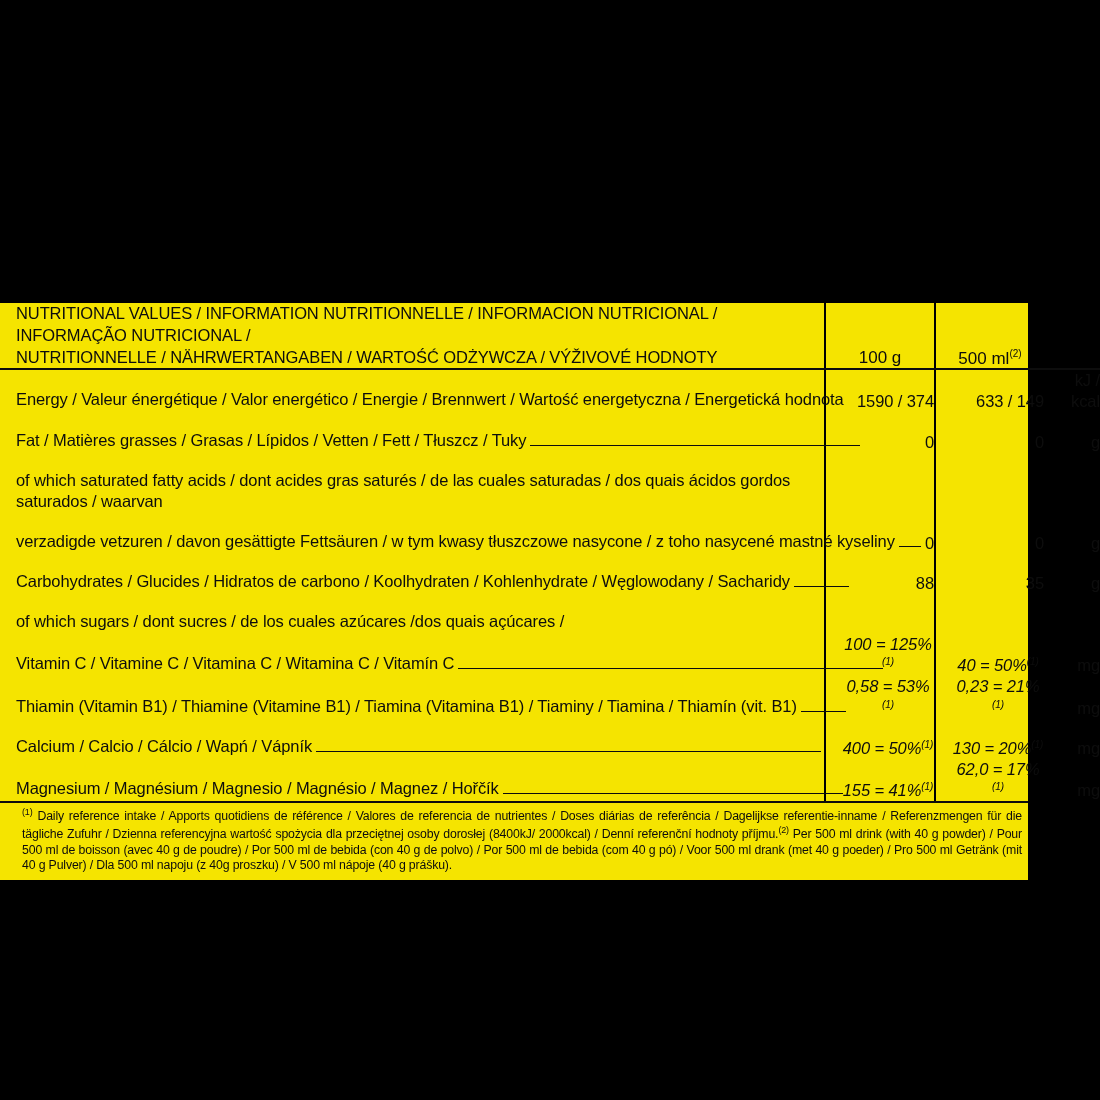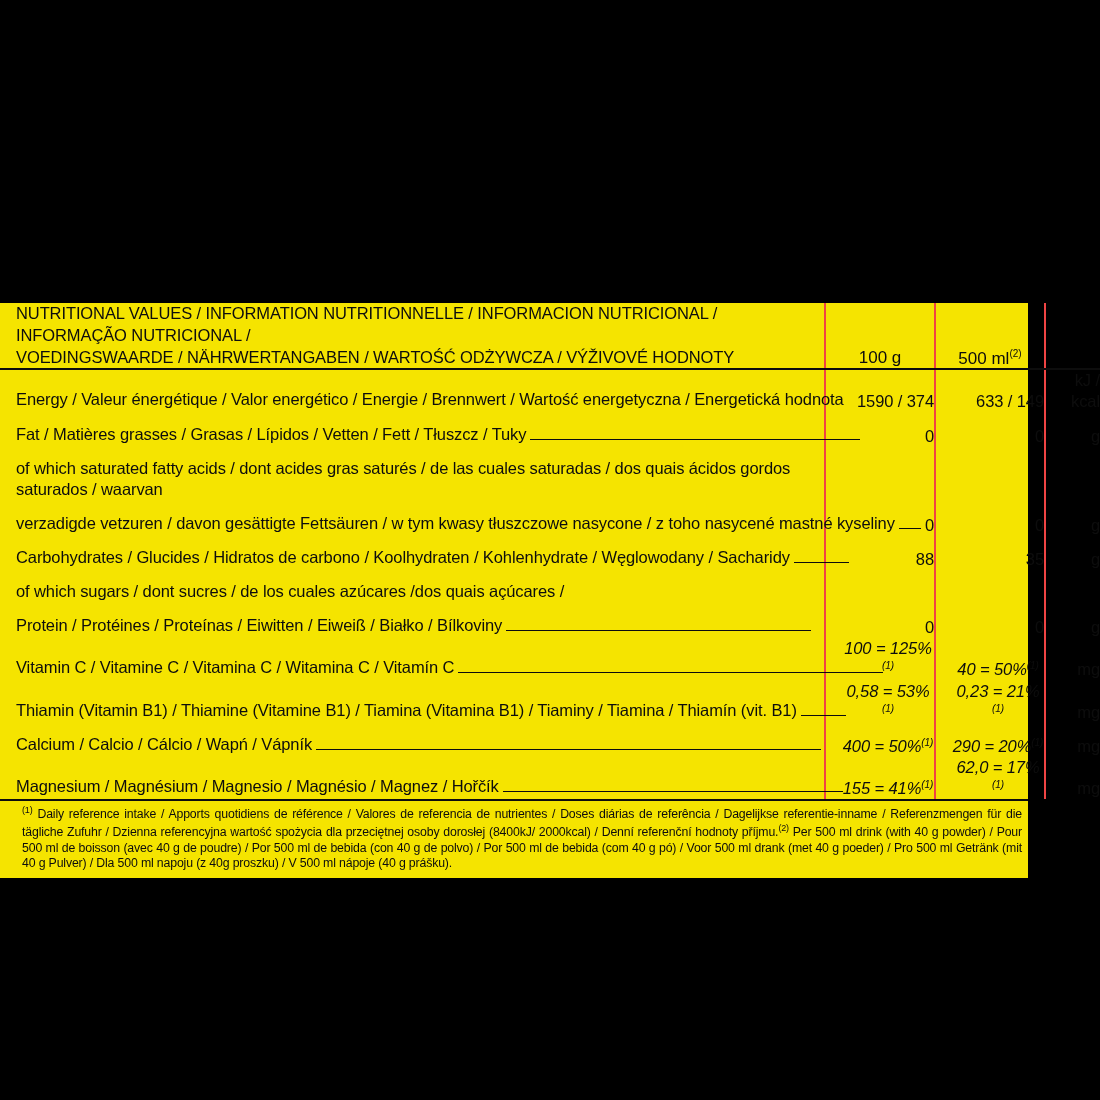--- a/index.html
+++ b/index.html
@@ -42,39 +42,39 @@
     padding: 10px 0 9px 0;
     vertical-align: middle;
   }
   .hdr-title {
     font-size: 16.5px;
     line-height: 1.32;
     padding-left: 16px !important;
     letter-spacing: -0.1px;
   }
   .vline {
-    border-left: 2px solid #ef4444;
+    border-left: 2px solid #000000;
   }
   .hdr-col {
     text-align: center;
     font-size: 17px;
   }
   .sup {
     font-size: 10px;
     vertical-align: super;
   }
 
   .row td {
     font-size: 16.5px;
     line-height: 1.28;
     letter-spacing: -0.1px;
   }
   .row .name {
     padding-left: 16px;
-    padding-top: 11px;
+    padding-top: 17px;
     padding-bottom: 2px;
     white-space: nowrap;
   }
   .row .name.wrap { white-space: normal; }
   .val {
     text-align: right;
     font-size: 16.5px;
     padding-bottom: 2px;
   }
   .val.left {
@@ -114,21 +114,21 @@
     <colgroup>
       <col class="col-name">
         <col class="col-100">
         <col class="col-500">
         <col class="col-unit">
     </colgroup>
     <tbody>
       <tr class="hdr-row">
         <td class="hdr-title">
           <div>NUTRITIONAL VALUES / INFORMATION NUTRITIONNELLE / INFORMACION NUTRICIONAL / INFORMAÇÃO NUTRICIONAL /</div>
-          <div>VOEDINGSWAARDE / NÄHRWERTANGABEN / WARTOŚĆ ODŻYWCZA / VÝŽIVOVÉ HODNOTY</div>
+          <div>NUTRITIONNELLE / NÄHRWERTANGABEN / WARTOŚĆ ODŻYWCZA / VÝŽIVOVÉ HODNOTY</div>
         </td>
         <td class="hdr-col vline">
           <span>100 g</span>
         </td>
         <td class="hdr-col vline">
           <span>500 ml</span><span class="sup">(2)</span>
         </td>
         <td class="hdr-col vline"></td>
       </tr>
 
@@ -174,28 +174,20 @@
       </tr>
 
       <tr class="row">
         <td class="name wrap">of which sugars / dont sucres / de los cuales azúcares /dos quais açúcares /</td>
         <td class="val vline"></td>
         <td class="val vline"></td>
         <td class="unit vline"></td>
       </tr>
 
 
-      <tr class="row">
-        <td class="name">
-          <span>Protein / Protéines / Proteínas / Eiwitten / Eiweiß / Białko / Bílkoviny</span><span class="leader" style="width:305px"></span>
-        </td>
-        <td class="val vline">0</td>
-        <td class="val vline">0</td>
-        <td class="unit vline">g</td>
-      </tr>
 
 
       <tr class="row">
         <td class="name">
           <span>Vitamin C / Vitamine C / Vitamina C / Witamina C / Vitamín C</span><span class="leader" style="width:425px"></span>
         </td>
         <td class="val left vline">
           <span>100 = 125%</span><span class="sup">(1)</span>
         </td>
         <td class="val left vline">
@@ -218,21 +210,21 @@
       </tr>
 
       <tr class="row">
         <td class="name">
           <span>Calcium / Calcio / Cálcio / Wapń / Vápník</span><span class="leader" style="width:505px"></span>
         </td>
         <td class="val left vline">
           <span>400 = 50%</span><span class="sup">(1)</span>
         </td>
         <td class="val left vline">
-          <span>290 = 20%</span><span class="sup">(1)</span>
+          <span>130 = 20%</span><span class="sup">(1)</span>
         </td>
         <td class="unit vline">mg</td>
       </tr>
 
       <tr class="row">
         <td class="name">
           <span>Magnesium / Magnésium / Magnesio / Magnésio / Magnez / Hořčík</span><span class="leader" style="width:340px"></span>
         </td>
         <td class="val left vline">
           <span>155 = 41%</span><span class="sup">(1)</span>

